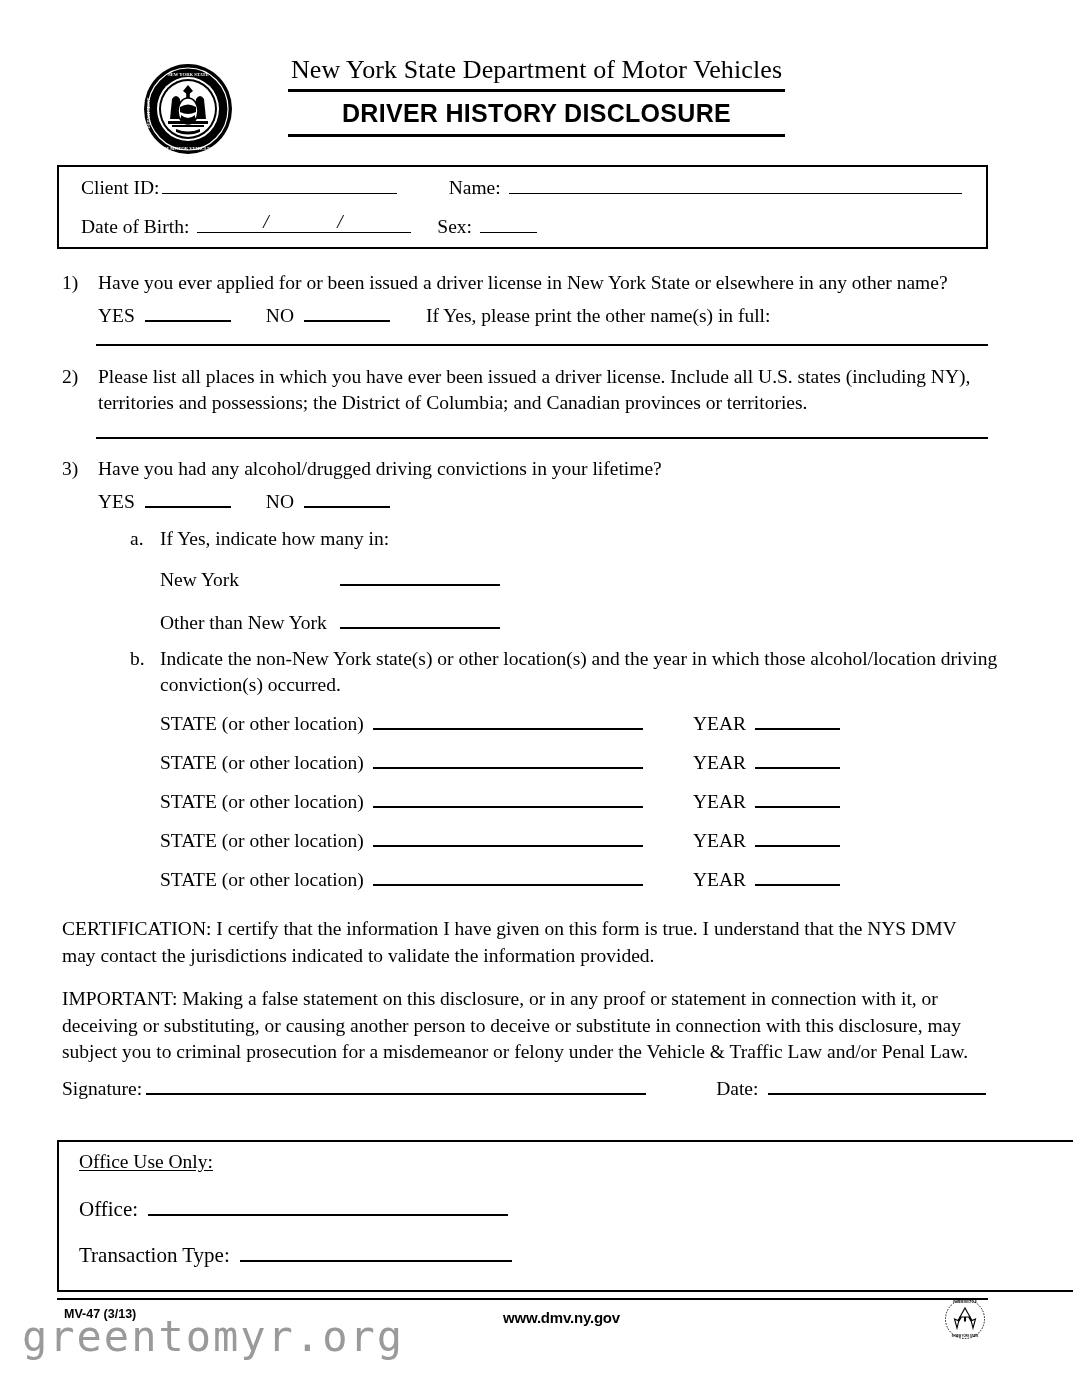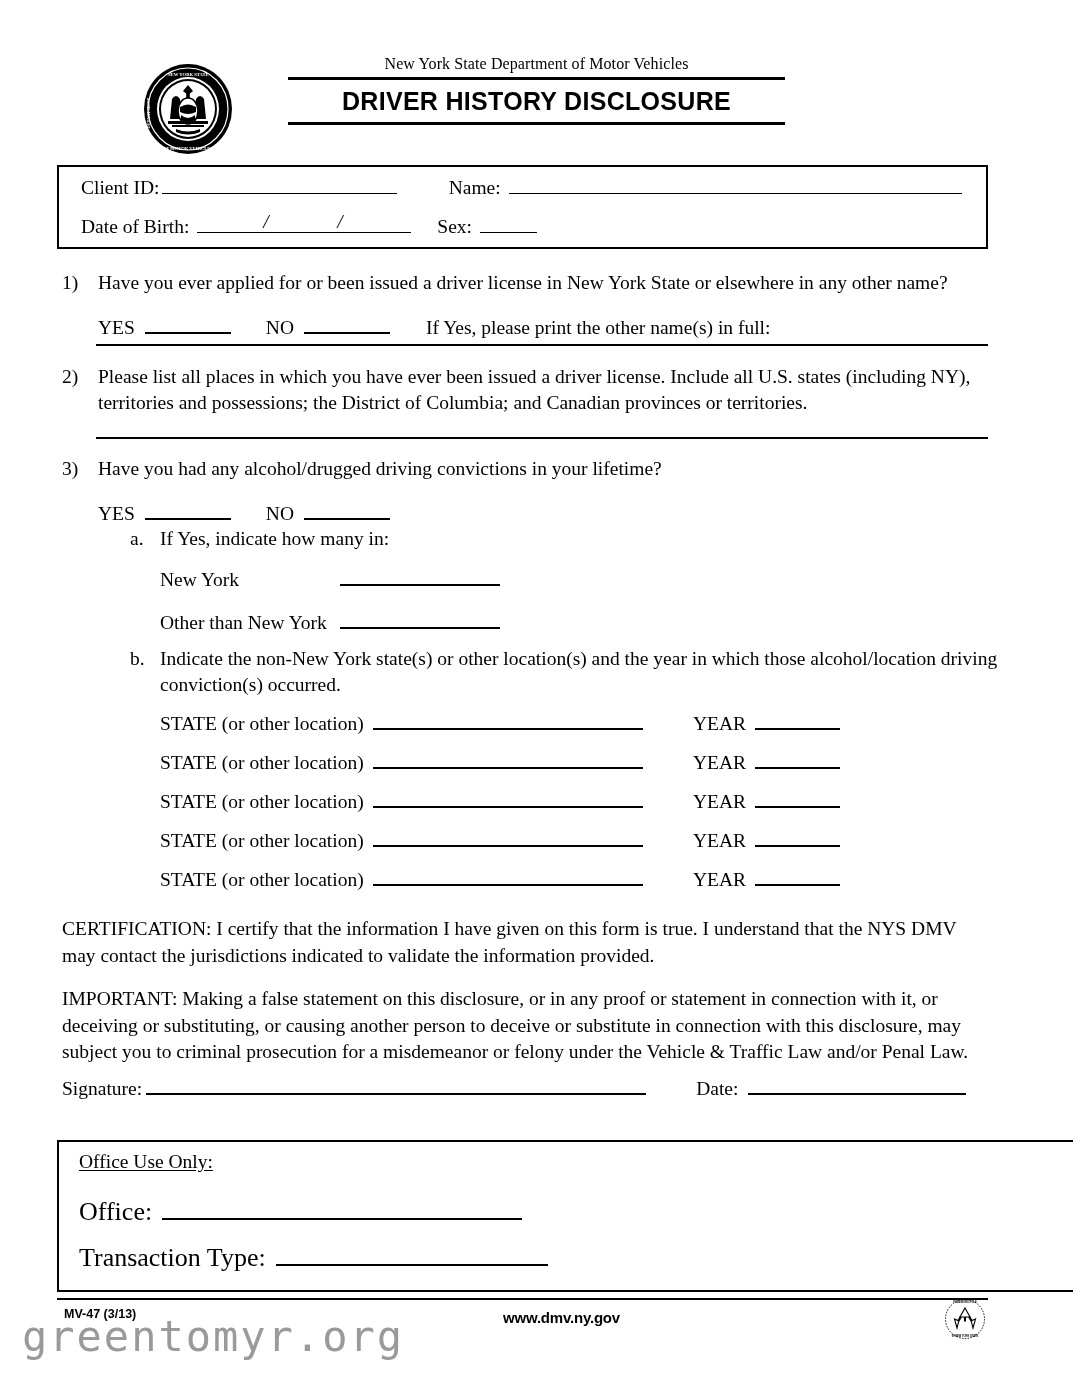--- a/index.html
+++ b/index.html
@@ -31,21 +31,21 @@
   }
   .seal svg { display: block; }
 
   .header-text {
     position: absolute;
     left: 288px; top: 0px;
     width: 497px;
   }
   .agency-line {
     text-align: center;
-    font-size: 16px;
+    font-size: 26px;
     letter-spacing: 0.1px;
     padding-bottom: 4px;
     white-space: nowrap;
   }
   .rule-thick {
     border-top: 3px solid #000;
     width: 100%;
   }
   .form-title {
     text-align: center;
@@ -112,21 +112,21 @@
     width: 28px;
   }
   .q-body {
     margin-left: 36px;
   }
 
   .answer-row {
     display: flex;
     align-items: baseline;
     gap: 0;
-    margin-top: 19px;
+    margin-top: 7px;
   }
 
   .long-rule {
     position: absolute;
     border-top: 2.6px solid #000;
   }
 
   
   .sub {
     position: absolute;
@@ -191,21 +191,21 @@
     left: 20px; top: 9px;
     font-size: 19.5px;
     text-decoration: underline;
     text-underline-offset: 2px;
   }
   .office-row {
     position: absolute;
     left: 20px;
     display: flex;
     align-items: baseline;
-    font-size: 26px;
+    font-size: 21px;
     white-space: nowrap;
   }
 
   
   .footer-rule {
     position: absolute;
     left: 57px; top: 1298px;
     width: 931px;
     border-top: 2.5px solid #000;
   }
@@ -395,21 +395,21 @@
     <span class="fill fill-b" style="width:85px; margin-left:9px;"></span>
   </div>
 
   <div class="para" style="top:916px;">CERTIFICATION:  I certify that the information I have given on this form is true. I understand that the NYS DMV may contact the jurisdictions indicated to validate the information provided.</div>
 
   <div class="para" style="top:986px;">IMPORTANT:  Making a false statement on this disclosure, or in any proof or statement in connection with it, or deceiving or substituting, or causing another person to deceive or substitute in connection with this disclosure, may subject you to criminal prosecution for a misdemeanor or felony under the Vehicle &amp; Traffic Law and/or Penal Law.</div>
 
   <div class="sig-row">
     <span>Signature:</span>
     <span class="fill fill-b" style="width:500px; margin-left:4px;"></span>
-    <span style="margin-left:50px;">Date:</span>
+    <span style="margin-left:70px;">Date:</span>
     <span class="fill fill-b" style="width:218px; margin-left:10px;"></span>
   </div>
 
   <div class="office-box">
     <div class="office-title">Office Use Only:</div>
 
     <div class="office-row" style="top:55px;">
       <span>Office:</span>
       <span class="fill fill-b" style="width:360px; margin-left:10px;"></span>
     </div>

